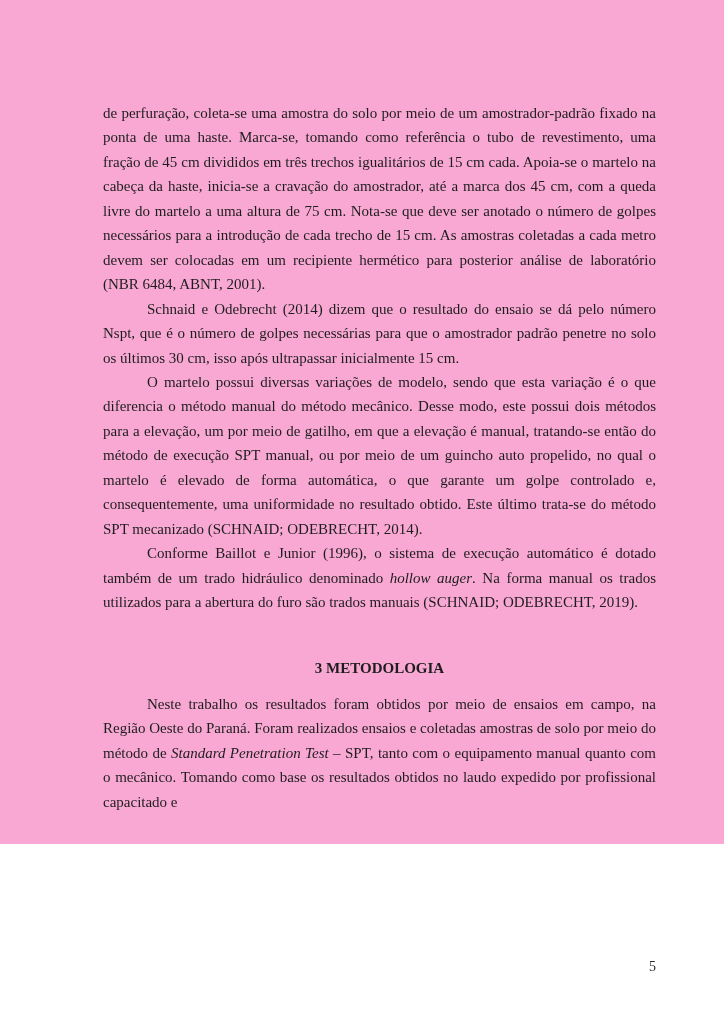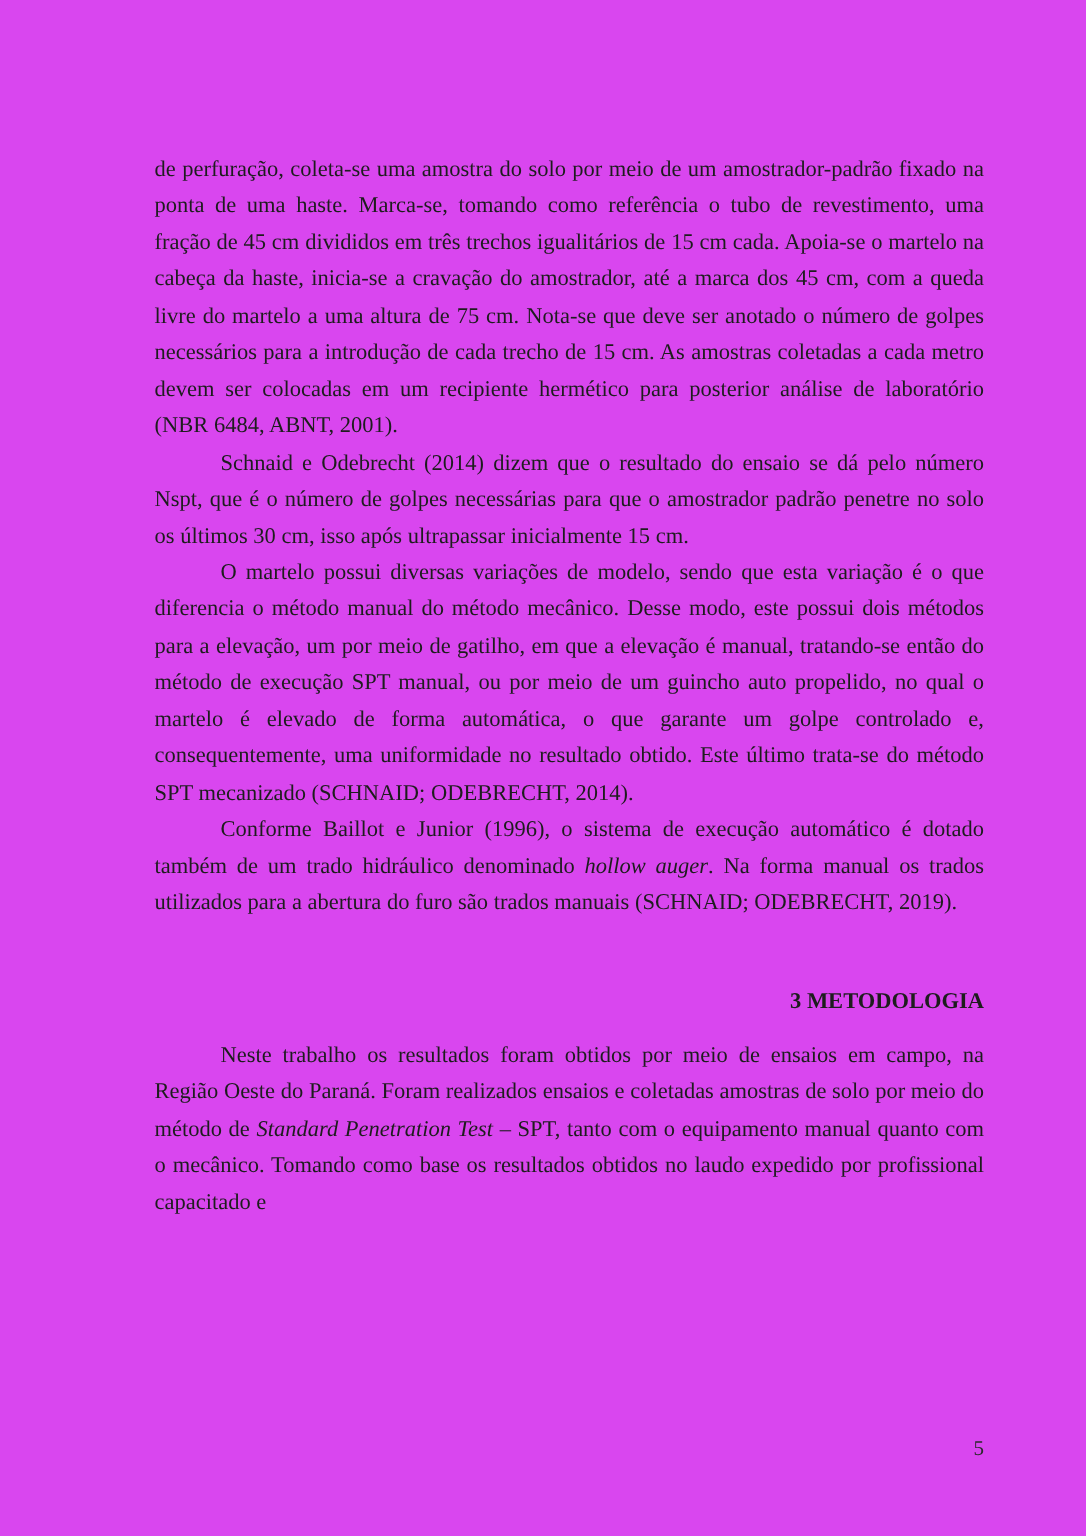--- a/index.html
+++ b/index.html
@@ -8,22 +8,22 @@
     background: #ffffff;
   }
   body {
     width: 724px;
     height: 1024px;
     overflow: hidden;
   }
   .page {
     position: relative;
     width: 724px;
-    height: 1024px;
-    background: #d946ef;
+    height: 844px;
+    background: #f9a8d4;
     font-family: "Liberation Serif", "DejaVu Serif", serif;
     color: #1d1d1d;
   }
   .content {
     position: absolute;
     left: 103px;
     top: 101px;
     width: 553px;
     font-size: 15px;
     line-height: 24.45px;
@@ -35,21 +35,21 @@
     text-indent: 44px;
   }
   .content p.continuation {
     text-indent: 0;
   }
   .section-heading {
     font-size: 15px;
     font-weight: bold;
     line-height: 24.45px;
     margin: 41px 0 12px 0;
-    text-align: right;
+    text-align: center;
     text-indent: 0;
   }
   .italic-run {
     font-style: italic;
   }
   .page-number {
     position: absolute;
     top: 959px;
     right: 68px;
     font-size: 14px;

